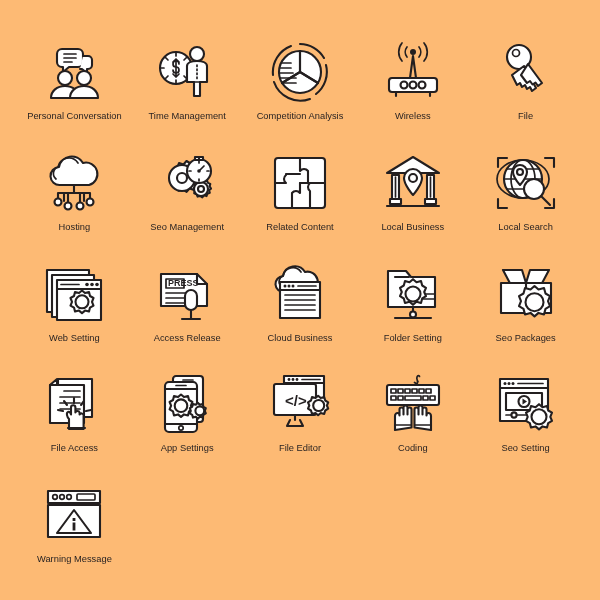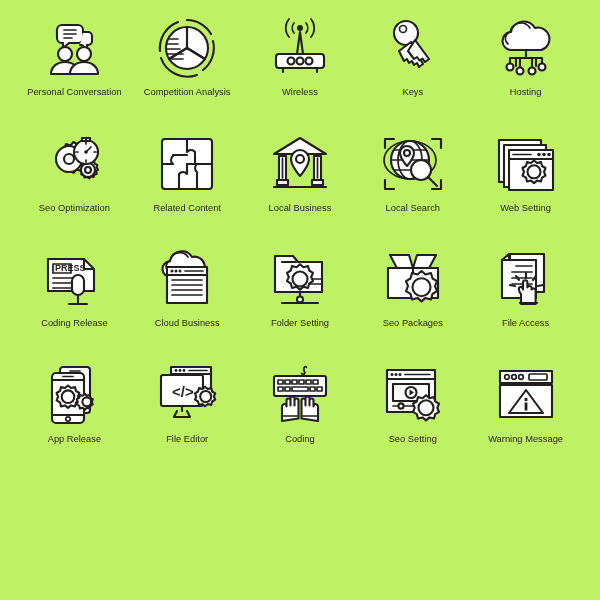--- a/index.html
+++ b/index.html
@@ -12,22 +12,22 @@
     width: 600px;
     height: 600px;
     overflow: hidden;
     font-family: "Liberation Sans", "DejaVu Sans", sans-serif;
     color: #231f20;
   }
   .sheet {
     width: 600px;
     height: 600px;
     box-sizing: border-box;
-    padding: 12px 18px 10px 18px;
-    background: #bef264;
+    padding: 36px 18px 10px 18px;
+    background: #fdba74;
   }
   .grid {
     display: grid;
     grid-template-columns: repeat(5, 1fr);
     grid-template-rows: repeat(5, 1fr);
     width: 100%;
     height: 100%;
   }
   .cell {
     display: flex;
@@ -112,20 +112,35 @@
           <circle class="fillw" cx="23" cy="38" r="7"></circle>
           <circle class="fillw" cx="42" cy="38" r="7"></circle>
           <path class="fillw" d="M9 58 c0 -7 6 -12 14 -12 s14 5 14 12 z"></path>
           <path class="fillw" d="M28 58 c0 -7 6 -12 14 -12 s14 5 14 12 z"></path>
         </svg>
       </span>
       <span class="caption">Personal Conversation</span>
     </div>
 
 
+    <div class="cell">
+      <span class="glyph">
+        <svg viewBox="0 0 64 64">
+          <circle class="fillw" cx="21" cy="28" r="16"></circle>
+          <path class="ln-thin" d="M21 12 v4 M21 40 v4 M5 28 h4 M33 28 h4 M10 17 l3 3 M32 39 l-3 -3 M10 39 l3 -3 M32 17 l-3 3"></path>
+          <path class="ln-thin" d="M21 19 v18 M18 22 l3 -3 l3 3 M18 34 l3 3 l3 -3"></path>
+          <path class="ln-thin" d="M24 24 a3 3 0 1 0 -3 3 a3 3 0 1 1 -3 3"></path>
+          <circle class="fillw" cx="42" cy="14" r="7"></circle>
+          <path class="fillw" d="M32 26 c0 -3 4 -5 10 -5 s10 2 10 5 v16 h-7 v14 h-6 v-14 h-7 z"></path>
+          <path class="ln-thin" d="M42 25 v16" stroke-dasharray="1.5 2.5"></path>
+          <path class="ln-thin" d="M39 42 h6"></path>
+        </svg>
+      </span>
+      <span class="caption">Time Management</span>
+    </div>
 
     <div class="cell">
       <span class="glyph">
         <svg viewBox="0 0 64 64">
           <path class="ln" d="M32 4 a28 28 0 0 1 24 14 M58 25 a28 28 0 0 1 -10 29 M42 59 a28 28 0 0 1 -36 -17 M5 35 a28 28 0 0 1 18 -29"></path>
           <circle class="fillw" cx="32" cy="32" r="21"></circle>
           <path class="ln" d="M32 32 l0 -21 M32 32 l18 11 M32 32 l-18 11"></path>
           <path class="ln-thin" d="M14 23 h9 M12 28 h11 M11 33 h14 M12 38 h16 M15 43 h13"></path>
           <path class="ln" d="M32 32 l0 -21 M32 32 l18 11 M32 32 l-18 11"></path>
         </svg>
@@ -151,21 +166,21 @@
 
     <div class="cell">
       <span class="glyph">
         <svg viewBox="0 0 64 64">
           <circle class="fillw" cx="25" cy="17" r="12"></circle>
           <circle class="ln-thin" cx="22" cy="13" r="3.5"></circle>
           <path class="fillw" d="M30 26 l12 22 l-4 3 l-2 -4 l-3 2 l-2 -4 l-3 2 l-2 -4 l-3 2 l-5 -10 z"></path>
           <path class="fillw" d="M34 24 l14 19 l-4 3 l-2.5 -3.5 l-3 2 l-2.5 -3.5 l-3 2 l-6 -8 z"></path>
         </svg>
       </span>
-      <span class="caption">Keys</span>
+      <span class="caption">File</span>
     </div>
 
 
 
     <div class="cell">
       <span class="glyph">
         <svg viewBox="0 0 64 64">
           <path class="fillw" d="M18 34 a9 9 0 0 1 -1 -18 a13 13 0 0 1 24 -4 a10 10 0 0 1 6 22 z"></path>
           <path class="ln-thin" d="M14 28 a7 7 0 0 1 2 -12 a11 11 0 0 1 20 -4"></path>
           <path class="ln" d="M32 34 v8 M32 42 h-16 v6 M32 42 h16 v6 M22 42 v8 M42 42 v8"></path>
@@ -189,21 +204,21 @@
           <circle class="fillw" cx="46" cy="38" r="7"></circle>
           <circle class="fillw" cx="46" cy="38" r="3"></circle>
           <circle class="fillw" cx="44" cy="20" r="12"></circle>
           <path class="fillw" d="M40 6 h8 v3 h-8 z"></path>
           <path class="ln" d="M44 9 v-2"></path>
           <path class="ln-thin" d="M44 20 l5 -5"></path>
           <circle class="fillk" cx="44" cy="20" r="1.8"></circle>
           <path class="ln-thin" d="M44 10 v2 M54 20 h-2 M44 30 v-2 M34 20 h2"></path>
         </svg>
       </span>
-      <span class="caption">Seo Optimization</span>
+      <span class="caption">Seo Management</span>
     </div>
 
     <div class="cell">
       <span class="glyph">
         <svg viewBox="0 0 64 64">
           <rect class="fillw" x="7" y="7" width="50" height="50" rx="3"></rect>
           <path class="ln" d="M7 32 h11 a5 5 0 0 1 0 -8 a5 5 0 0 1 0 -0.5 v-0.5 h14"></path>
           <path class="ln" d="M32 7 v13 a5 5 0 0 1 8 0 a5 5 0 0 1 0 0.5 v11.5 h17"></path>
           <path class="ln" d="M32 32 v10 a5 5 0 0 0 -8 0 a5 5 0 0 0 0 0.5 v14.5"></path>
           <path class="ln" d="M32 32 h10 a5 5 0 0 0 0 8 a5 5 0 0 0 0 0.5 v16.5"></path>
@@ -270,21 +285,21 @@
         <svg viewBox="0 0 64 64">
           <path class="fillw" d="M6 12 h36 l10 10 v22 h-46 z"></path>
           <path class="ln" d="M42 12 v10 h10"></path>
           <rect class="ln-thin" x="11" y="17" width="18" height="9"></rect>
           <text class="press-text" x="13" y="24">PRESS</text>
           <path class="ln-thin" d="M11 31 h30 M11 36 h30 M11 41 h20"></path>
           <rect class="fillw" x="30" y="28" width="12" height="20" rx="6"></rect>
           <path class="ln" d="M36 48 v9 M27 57 h18"></path>
         </svg>
       </span>
-      <span class="caption">Coding Release</span>
+      <span class="caption">Access Release</span>
     </div>
 
 
     <div class="cell">
       <span class="glyph">
         <svg viewBox="0 0 64 64">
           <path class="fillw" d="M16 30 a8 8 0 0 1 -1 -16 a12 12 0 0 1 22 -4 a9 9 0 0 1 5 20 z"></path>
           <path class="ln-thin" d="M13 24 a6 6 0 0 1 2 -10 a10 10 0 0 1 18 -4"></path>
           <rect class="fillw" x="12" y="20" width="40" height="36"></rect>
           <path class="ln" d="M12 28 h40"></path>
@@ -352,21 +367,21 @@
           <rect class="fillw" x="10" y="10" width="32" height="50" rx="4"></rect>
           <path class="ln" d="M10 17 h32 M10 52 h32"></path>
           <path class="ln-thin" d="M21 13.5 h10"></path>
           <circle class="ln-thin" cx="26" cy="56" r="2.2"></circle>
           <path class="fillw" d="M19 24 l4 1 l3 -2.5 l3 2.5 l4 -1 l1 4 l3.4 2 l-1.5 3.7 l1.5 3.7 l-3.4 2 l-1 4 l-4 -1 l-3 2.5 l-3 -2.5 l-4 1 l-1 -4 l-3.4 -2 l1.5 -3.7 l-1.5 -3.7 l3.4 -2 z"></path>
           <circle class="fillw" cx="26" cy="33.7" r="6.3"></circle>
           <path class="fillw" d="M38 32 l2.8 0.8 l2 -2 l2 2 l2.8 -0.8 l0.8 2.8 l2.4 1.4 l-1 2.6 l1 2.6 l-2.4 1.4 l-0.8 2.8 l-2.8 -0.8 l-2 2 l-2 -2 l-2.8 0.8 l-0.8 -2.8 l-2.4 -1.4 l1 -2.6 l-1 -2.6 l2.4 -1.4 z"></path>
           <circle class="fillw" cx="44.8" cy="38.8" r="4.4"></circle>
         </svg>
       </span>
-      <span class="caption">App Release</span>
+      <span class="caption">App Settings</span>
     </div>
 
     <div class="cell">
       <span class="glyph">
         <svg viewBox="0 0 64 64">
           <rect class="fillw" x="16" y="4" width="40" height="30"></rect>
           <path class="ln" d="M16 11 h40"></path>
           <circle class="fillk" cx="21" cy="7.5" r="1.4"></circle>
           <circle class="fillk" cx="25" cy="7.5" r="1.4"></circle>
           <circle class="fillk" cx="29" cy="7.5" r="1.4"></circle>

